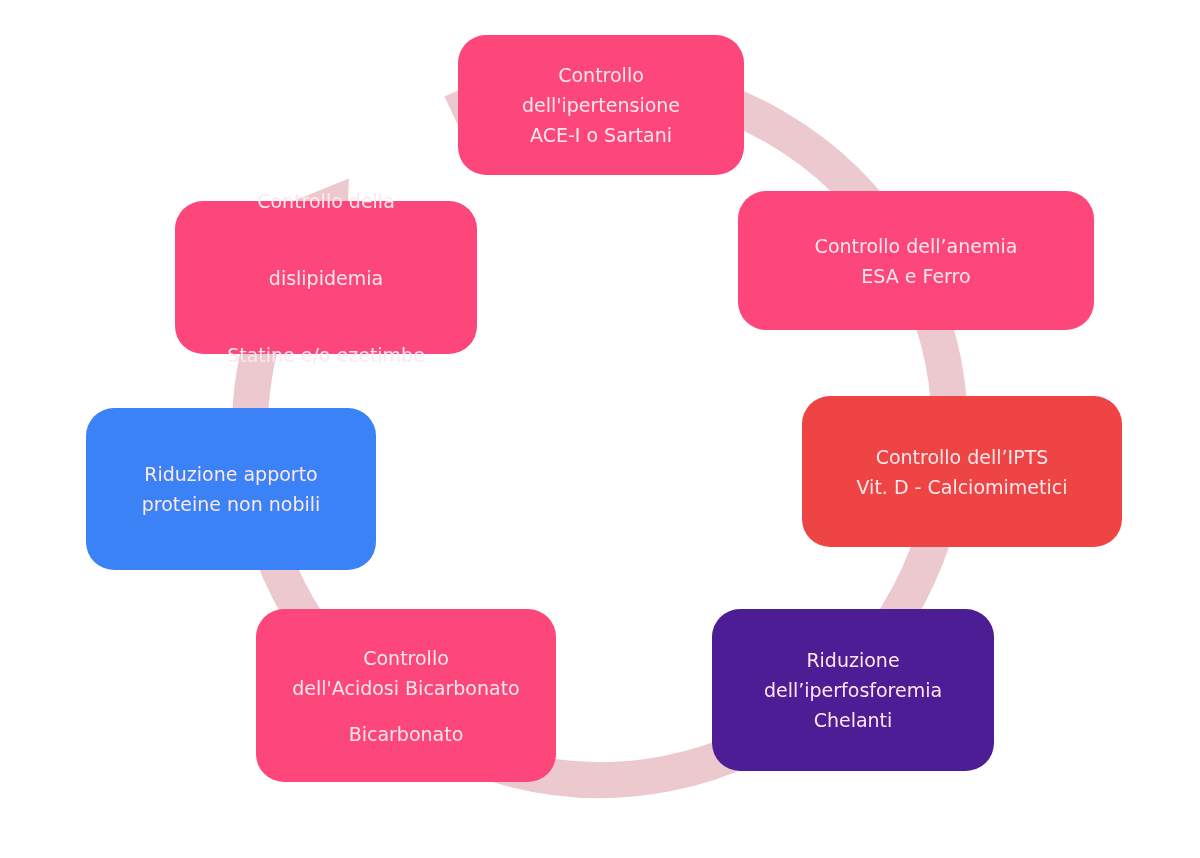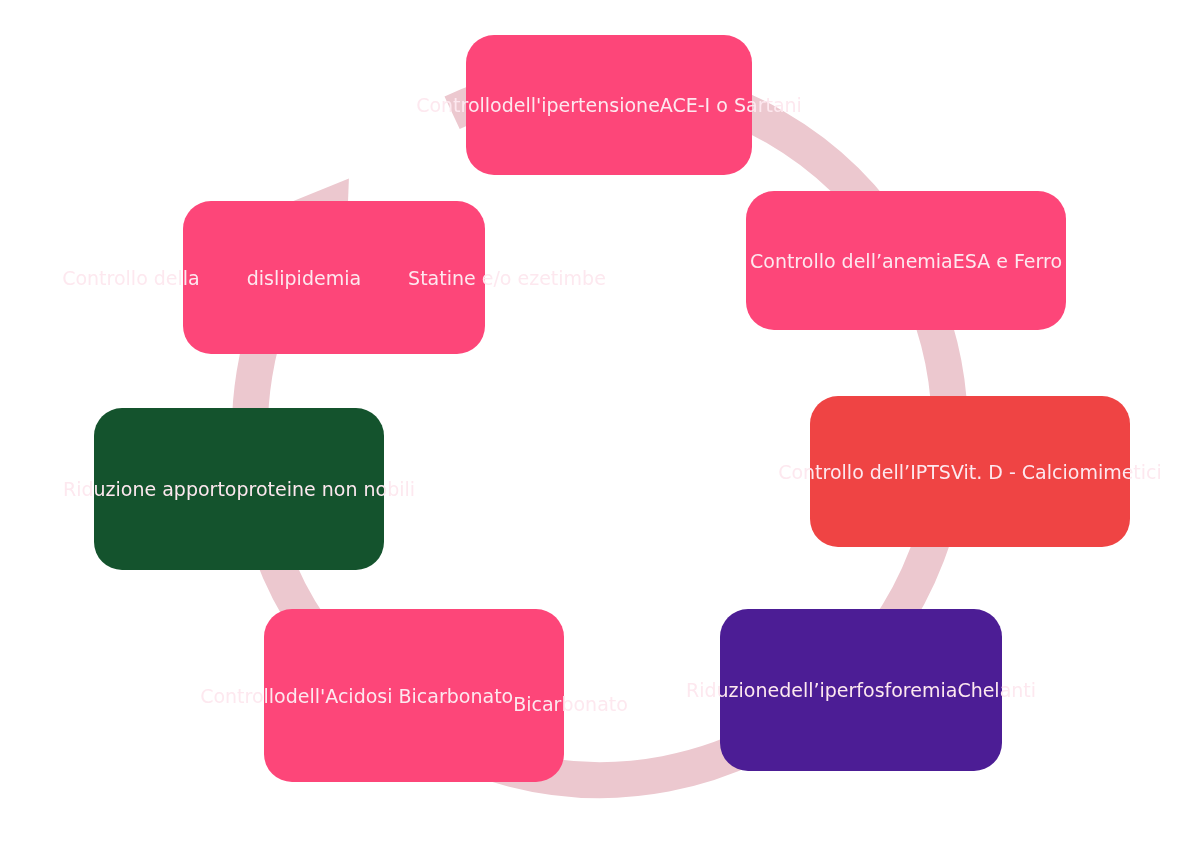--- a/index.html
+++ b/index.html
@@ -1,41 +1,41 @@
 <!DOCTYPE html>
 <html><head>
 <meta charset="utf-8">
 <style>
   html, body { margin: 0; padding: 0; background: #ffffff; }
   body { width: 1200px; height: 858px; position: relative; overflow: hidden;
          font-family: "DejaVu Sans", sans-serif; }
   #ring { position: absolute; left: 0; top: 0; }
   .box { position: absolute; border-radius: 28px; color: #fde8ef;
-         display: flex; flex-direction: row; align-items: center; justify-content: center;
-         text-align: center; font-size: 19px; line-height: 30px; box-sizing: border-box; padding: 0 8px; margin-left: 8px; }
+         display: flex; flex-direction: column; align-items: center; justify-content: center;
+         text-align: center; font-size: 19px; line-height: 30px; box-sizing: border-box; padding: 0 8px; }
   .box.pink { background: #fd4679; }
   .box.red { background: #c30000; }
   .box .line { display: block; white-space: nowrap; }
   .box .gap { margin-top: 16px; text-align: center; }
 </style>
 </head>
 <body>
 
 <svg id="ring" width="1200" height="858" viewBox="0 0 1200 858">
   <path id="ring-arc" fill="none" stroke-width="36" d="M 452.1 112.8 A 350 350 0 1 1 313.3 229.2" stroke="#ecc8cf"></path>
   <polygon id="ring-arrowhead" points="280.5,206.3 348.9,178.5 346.1,252.2" fill="#ecc8cf"></polygon>
 </svg>
 
 <div class="box pink" style="left: 458px; top: 35px; width: 286px; height: 140px; background: rgb(253, 70, 121); color: rgb(253, 232, 239);">
   <span class="line">Controllo</span>
   <span class="line">dell'ipertensione</span>
   <span class="line">ACE-I o Sartani</span>
 </div>
 
-<div class="box pink" style="left: 738px; top: 191px; width: 320px; height: 139px; background: rgb(253, 70, 121); color: rgb(253, 232, 239); justify-content: center;">
+<div class="box pink" style="left: 738px; top: 191px; width: 356px; height: 139px; background: rgb(253, 70, 121); color: rgb(253, 232, 239); justify-content: center;">
   <span class="line">Controllo dell’anemia</span>
   <span class="line">ESA e Ferro</span>
 </div>
 
 <div class="box pink" style="left: 802px; top: 396px; width: 320px; height: 151px; background: #ef4444; color: rgb(253, 232, 239);">
   <span class="line">Controllo dell’IPTS</span>
   <span class="line">Vit. D - Calciomimetici</span>
 </div>
 
 <div class="box pink" style="left: 712px; top: 609px; width: 282px; height: 162px; background: #4c1d95; color: rgb(253, 232, 239);">
@@ -43,21 +43,21 @@
   <span class="line">dell’iperfosforemia</span>
   <span class="line">Chelanti</span>
 </div>
 
 <div class="box pink" style="left: 256px; top: 609px; width: 300px; height: 173px; background: rgb(253, 70, 121); color: rgb(253, 232, 239);">
   <span class="line">Controllo</span>
   <span class="line">dell'Acidosi Bicarbonato</span>
   <span class="line gap">Bicarbonato</span>
 </div>
 
-<div class="box red" style="left: 86px; top: 408px; width: 290px; height: 162px; background: #14532d; color: rgb(253, 232, 239);">
+<div class="box red" style="left: 86px; top: 408px; width: 290px; height: 162px; background: #3b82f6; color: rgb(253, 232, 239);">
   <span class="line">Riduzione apporto</span>
   <span class="line">proteine non nobili</span>
 </div>
 
 <div class="box pink" style="left: 175px; top: 201px; width: 302px; height: 153px; background: rgb(253, 70, 121); color: rgb(253, 232, 239); gap: 47px;">
   <span class="line">Controllo della</span>
   <span class="line">dislipidemia</span>
   <span class="line">Statine e/o ezetimbe</span>
 </div>
 

